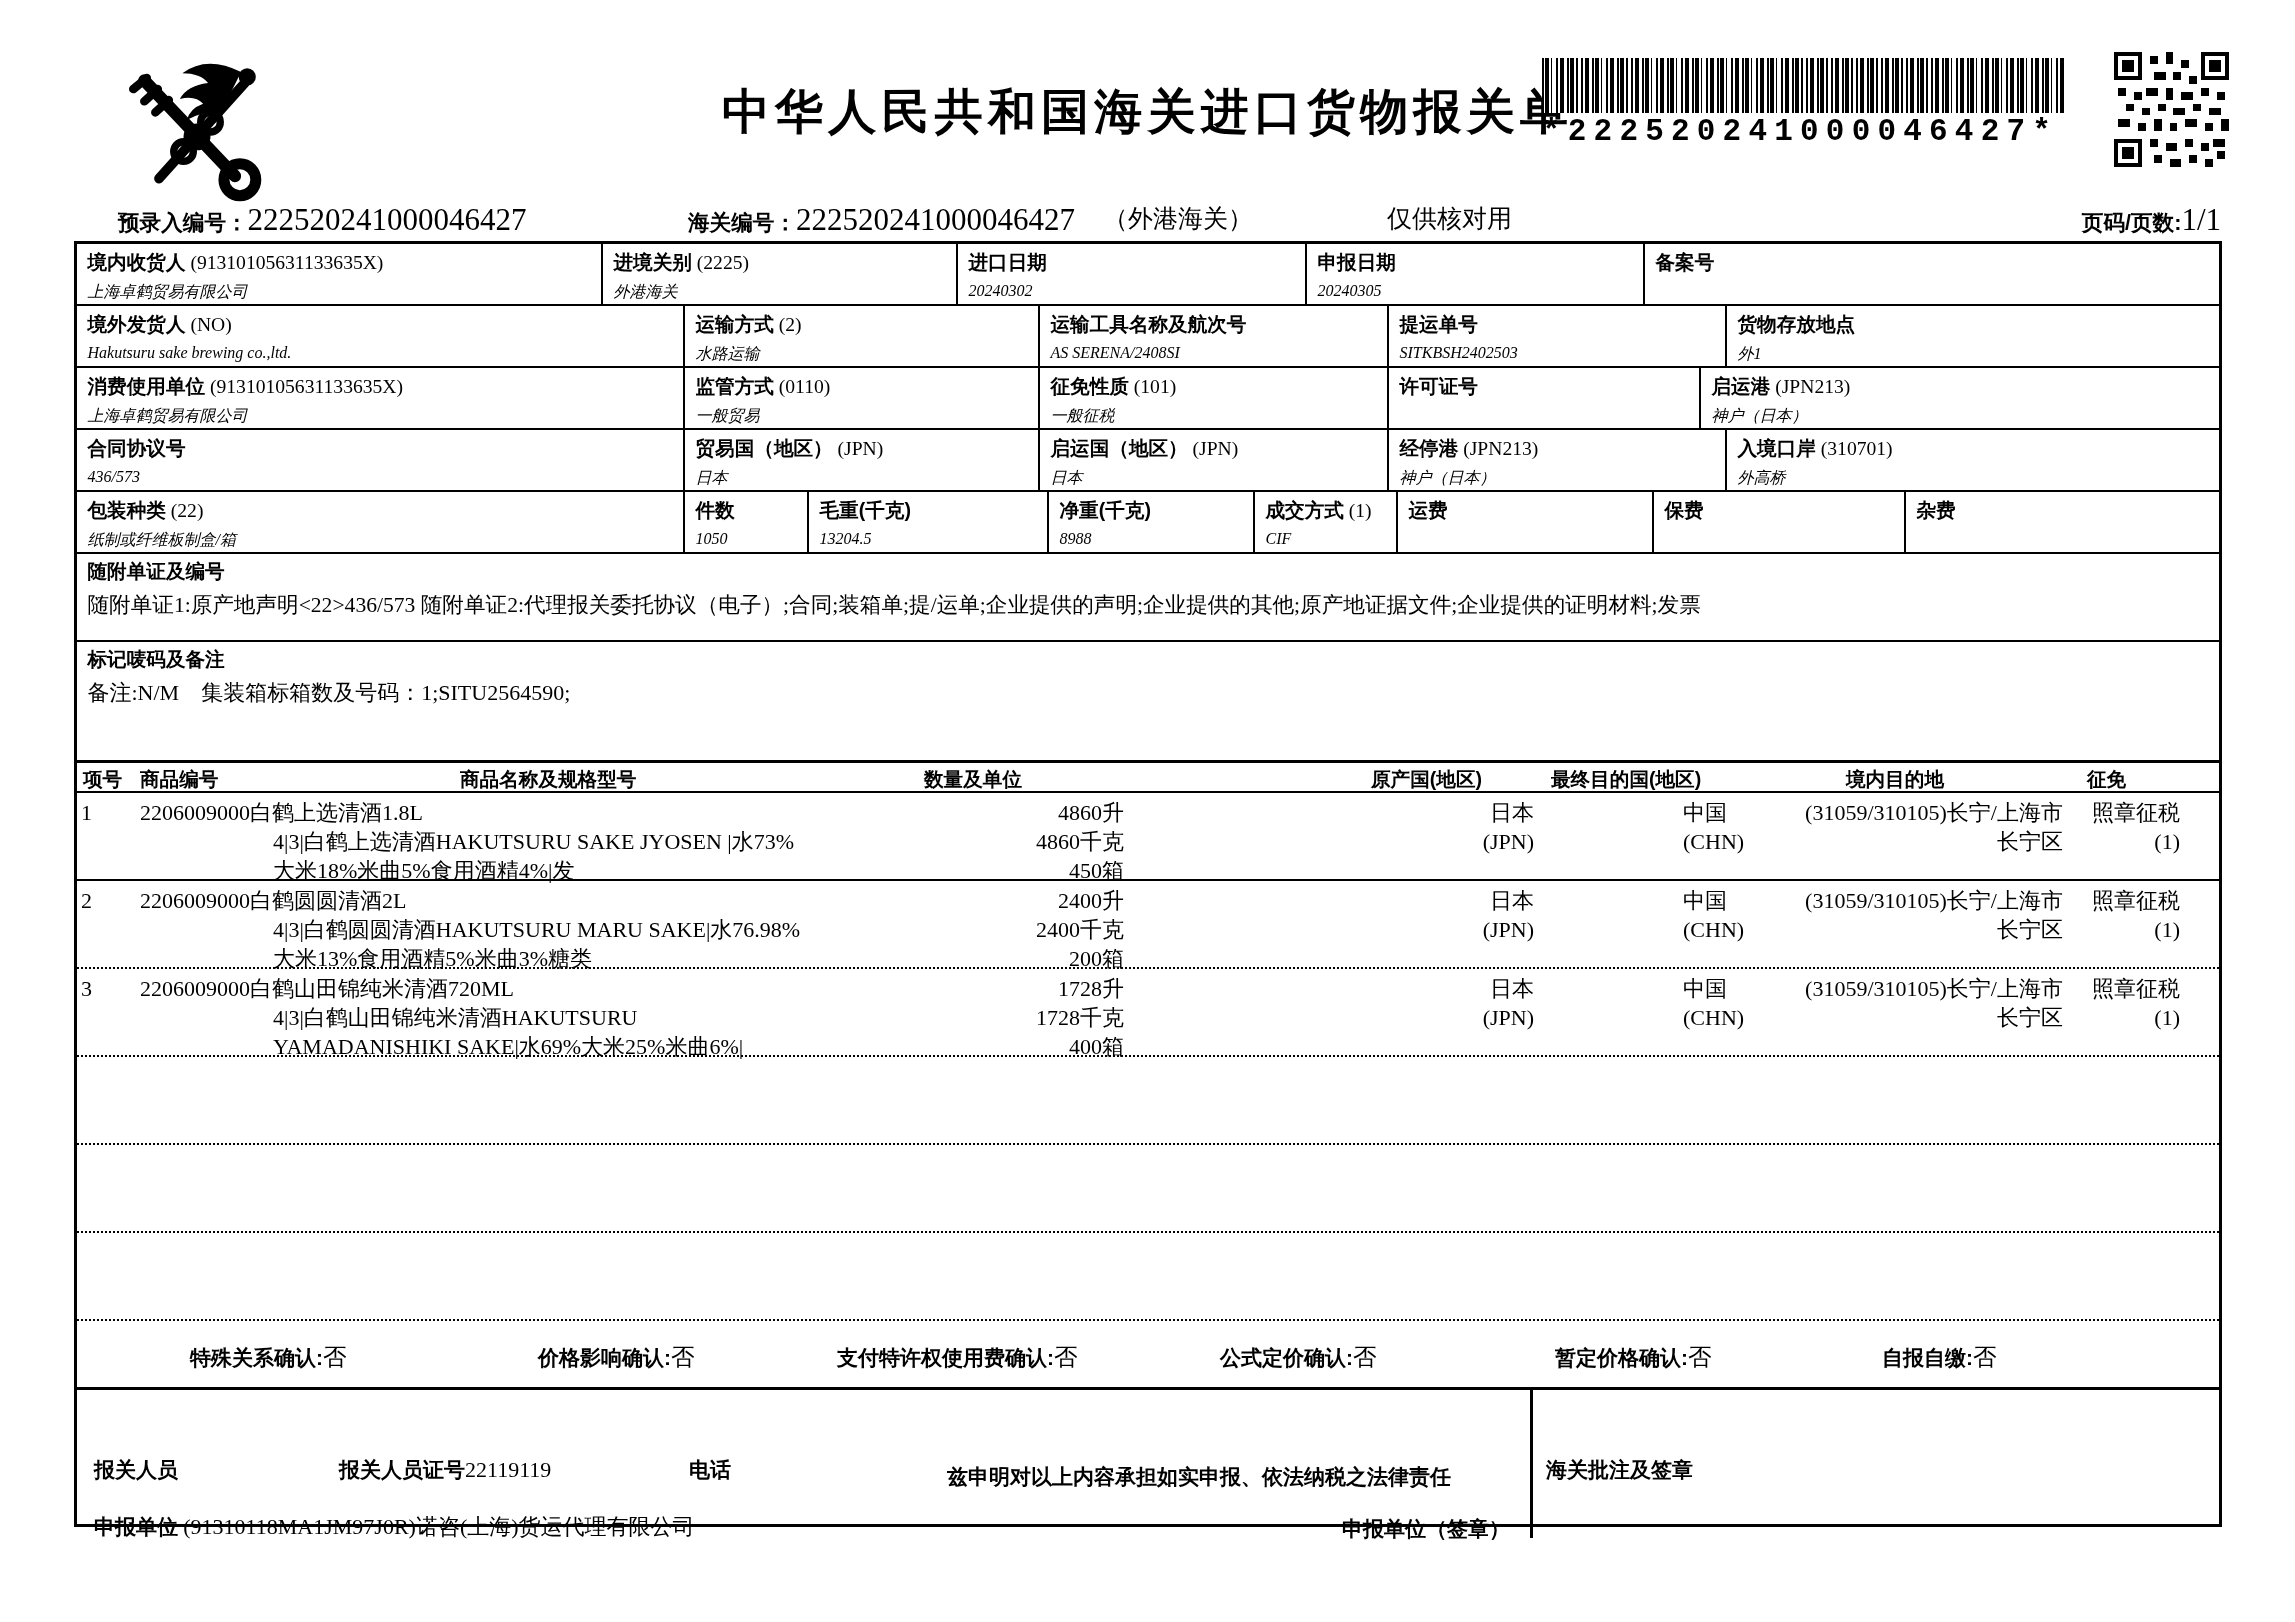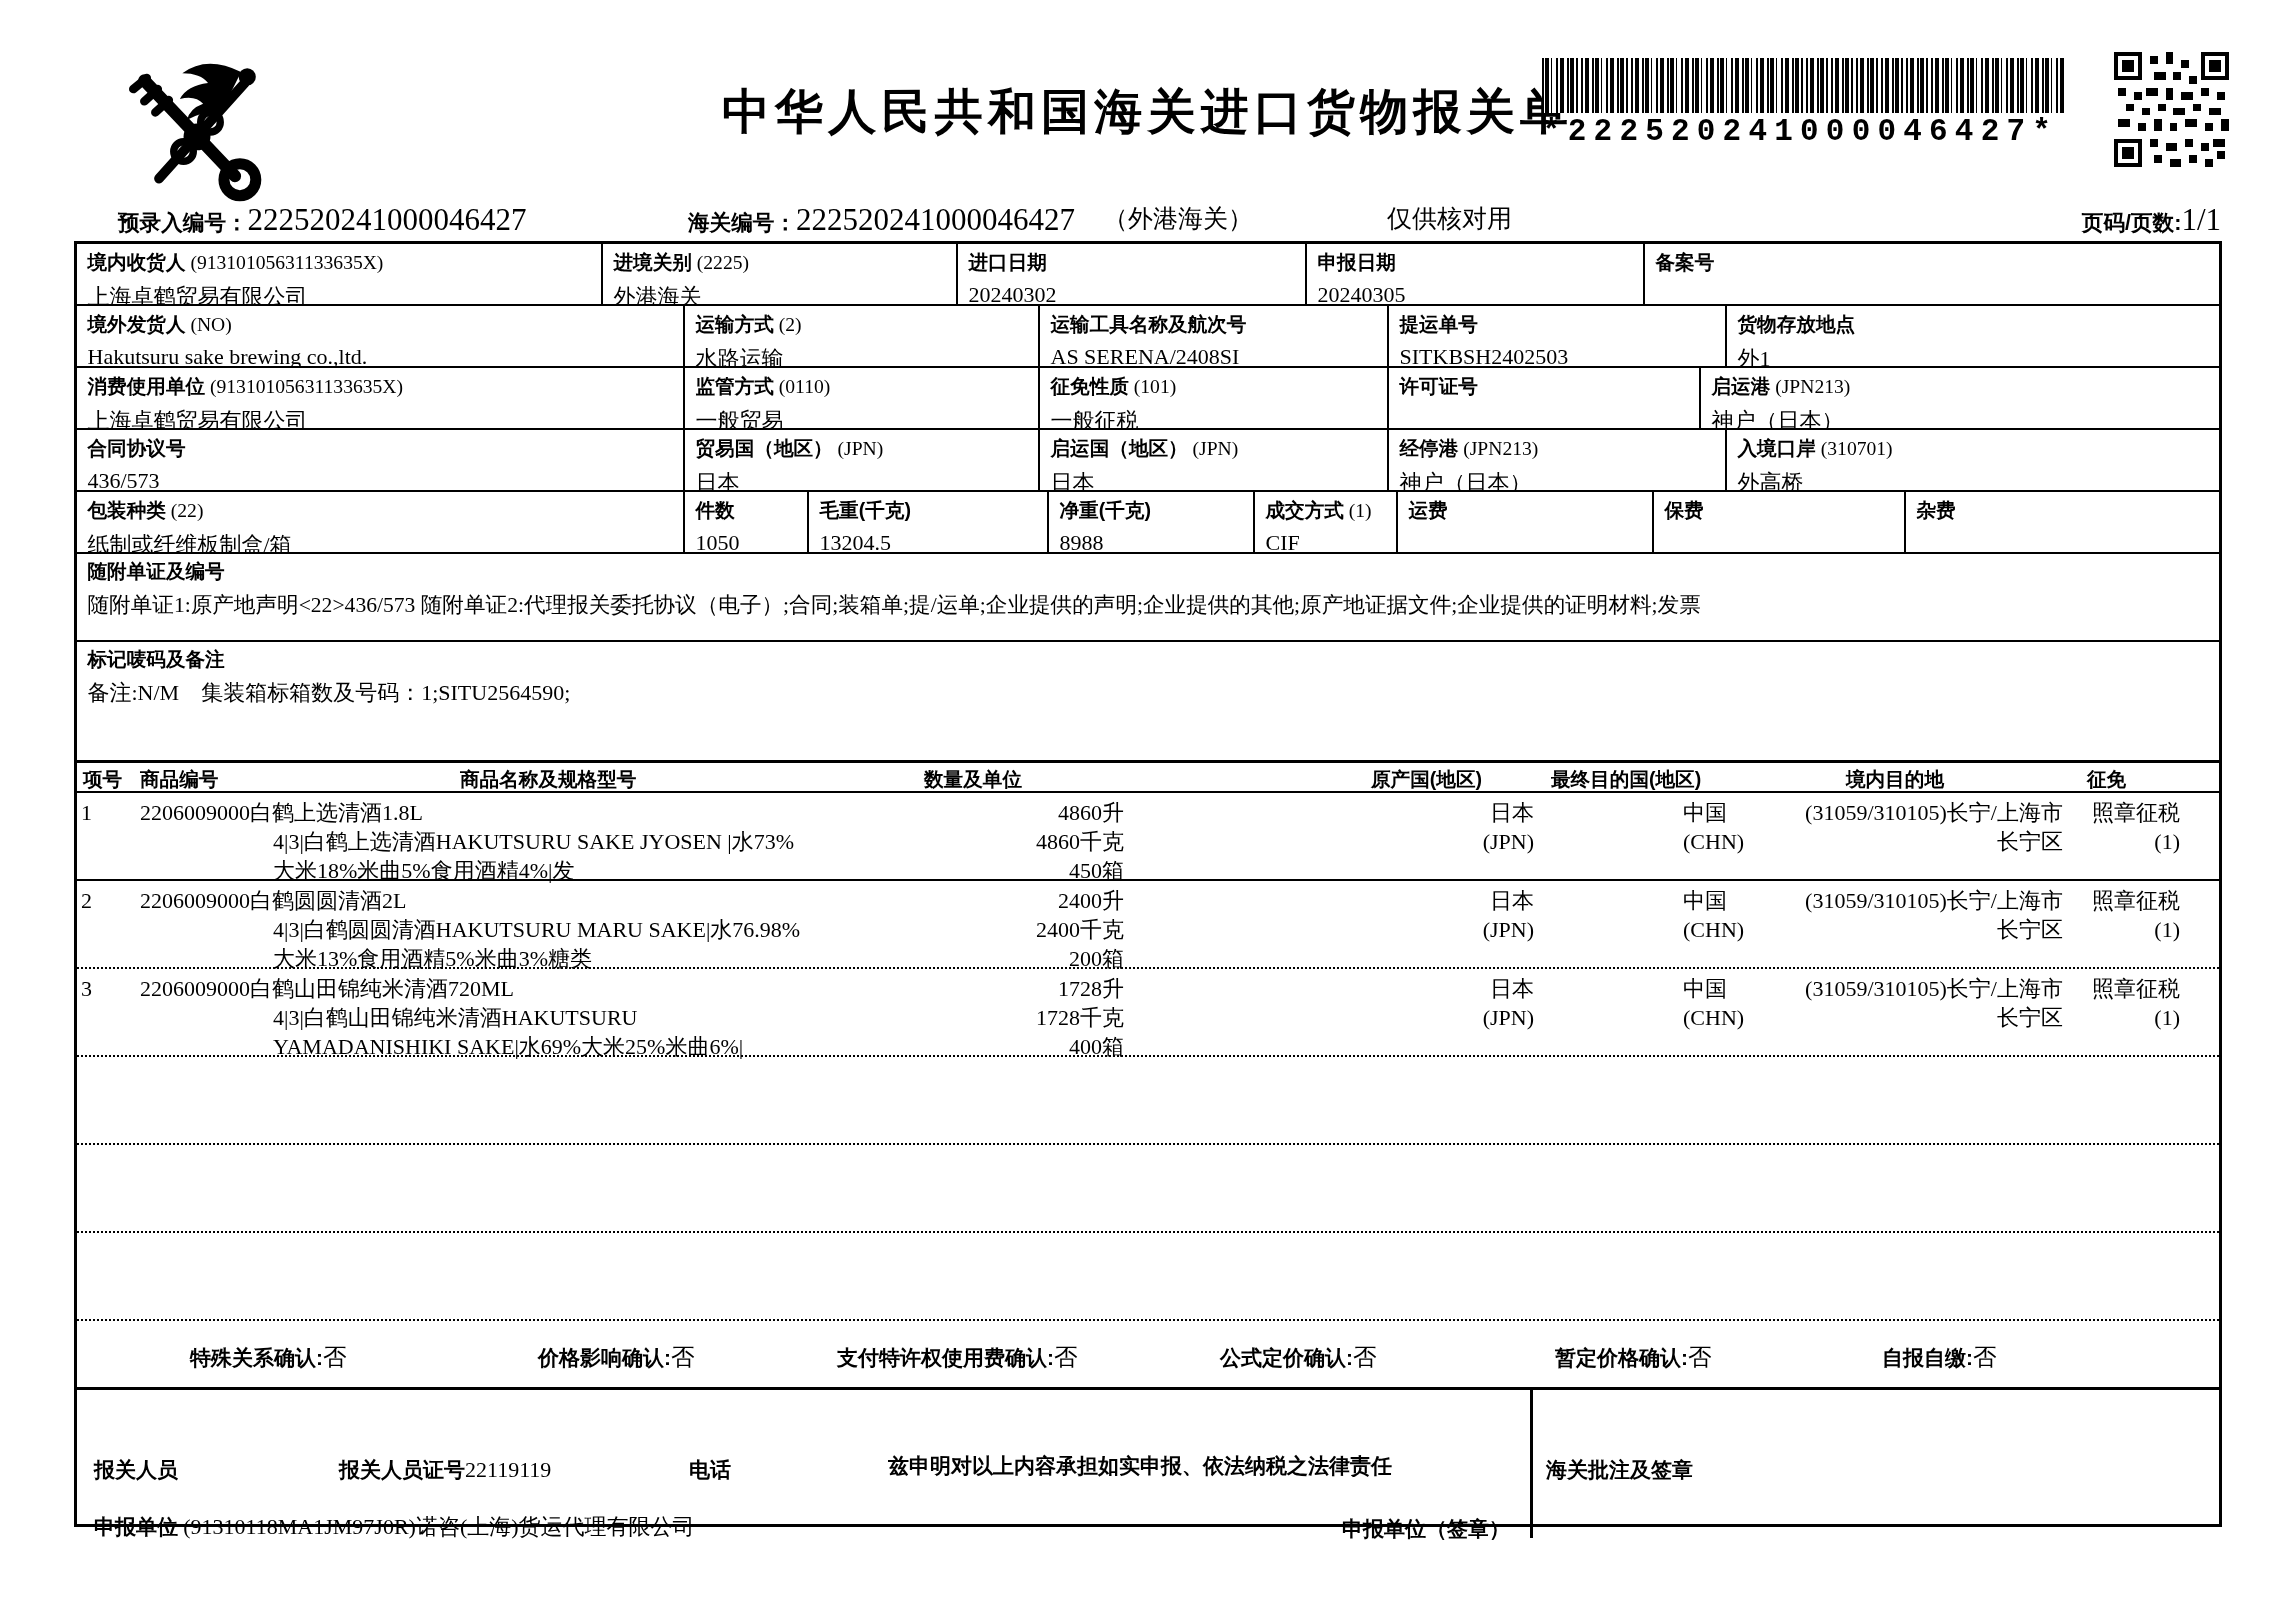--- a/index.html
+++ b/index.html
@@ -31,21 +31,21 @@
   
   .doc-table{position:absolute;left:74px;top:241px;width:2148px;height:1286px;
              border:3.9px solid #000;box-sizing:border-box;}
   .doc-table *{box-sizing:border-box;}
   .info-row{display:flex;height:62px;border-bottom:2.6px solid #000;}
   .cell{position:relative;border-right:2px solid #000;padding:5.2px 0 0 10.5px;overflow:hidden;}
   .cell:last-child{border-right:none;}
   .cell-label{font-size:19.6px;white-space:nowrap;}
   .cell-label .lbl{font-family:"Liberation Sans","DejaVu Sans",sans-serif;font-weight:700;}
   .cell-label .code{font-size:19.6px;}
-  .cell-value{margin-top:6px;font-size:22px;white-space:nowrap;}
+  .cell-value{margin-top:6px;font-size:16px;white-space:nowrap;font-style:italic;}
 
   .docs-row{height:88px;border-bottom:2.6px solid #000;padding:3.9px 10.5px 0;}
   .docs-row .rl{font-size:19.6px;}
   .docs-row .rv{margin-top:5.2px;font-size:21.6px;white-space:nowrap;}
   .marks-row{height:121px;border-bottom:3.3px solid #000;padding:3.9px 10.5px 0;}
   .marks-row .rl{font-size:19.6px;}
   .marks-row .rv{margin-top:5.2px;font-size:22px;white-space:nowrap;}
 
   .goods-header{position:relative;height:30px;border-bottom:2.6px solid #000;}
   .goods-header span{position:absolute;top:2.6px;font-size:19.6px;}
@@ -413,21 +413,21 @@
       <span class="citem" style="left:760px"><span class="sans">支付特许权使用费确认:</span><span class="val">否</span></span>
       <span class="citem" style="left:1143px"><span class="sans">公式定价确认:</span><span class="val">否</span></span>
       <span class="citem" style="left:1478px"><span class="sans">暂定价格确认:</span><span class="val">否</span></span>
       <span class="citem" style="left:1805px"><span class="sans">自报自缴:</span><span class="val">否</span></span>
     </div>
 
     <div class="footer-row">
       <span class="fi sans" style="left:17px;top:26px">报关人员</span>
       <span class="fi" style="left:262px;top:26px"><span class="sans">报关人员证号</span><span class="fval">22119119</span></span>
       <span class="fi sans" style="left:612px;top:26px">电话</span>
-      <span class="fi sans" style="left:811px;top:22px;width:622px;text-align:left">兹申明对以上内容承担如实申报、依法纳税之法律责任</span>
+      <span class="fi sans" style="left:811px;top:33px;width:622px;text-align:center">兹申明对以上内容承担如实申报、依法纳税之法律责任</span>
       <span class="fi" style="left:17px;top:82px"><span class="sans">申报单位</span> <span class="fval">(91310118MA1JM97J0R)</span><span class="fval">诺咨(上海)货运代理有限公司</span></span>
       <span class="fi sans" style="left:1112px;top:85px;width:321px;text-align:right">申报单位（签章）</span>
       <span class="fi sans" style="left:1469px;top:26px">海关批注及签章</span>
       <div class="f-divider"></div>
     </div>
 
   </div>
 </div>
 
 

